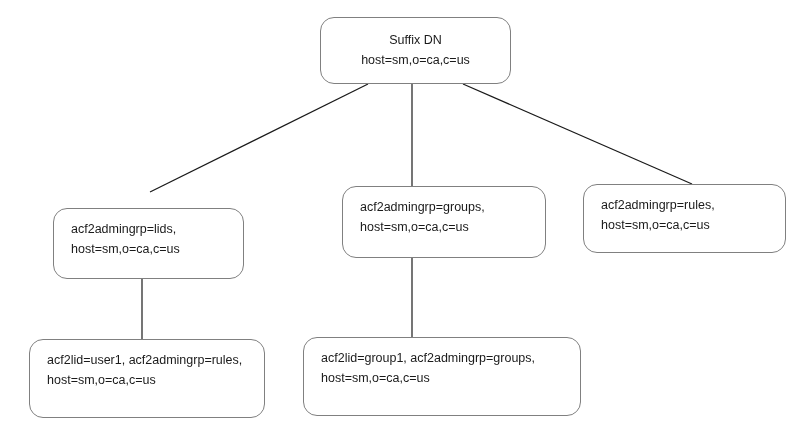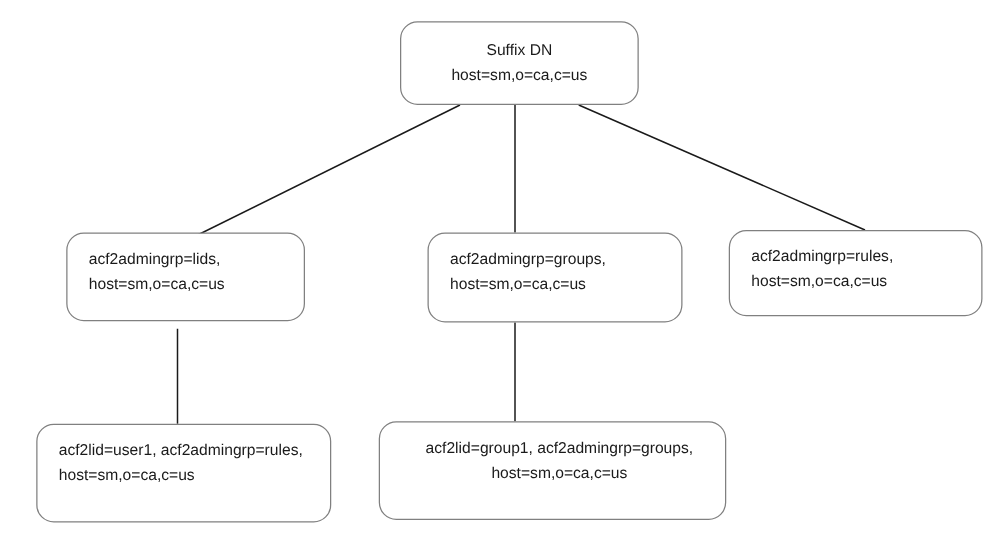--- a/index.html
+++ b/index.html
@@ -74,21 +74,21 @@
       <line x1="142" y1="263" x2="142" y2="339" stroke="#1a1a1a" stroke-width="1.2"></line>
       <line x1="412" y1="258" x2="412" y2="337" stroke="#1a1a1a" stroke-width="1.2"></line>
     </svg>
   <div id="node-layer">
       <div class="node center-align" style="left: 320px; top: 17px; width: 191px; height: 67px; border-color: rgb(128, 128, 128); color: rgb(26, 26, 26);">
         <div class="node-body" style="top: 12px;">
           <span class="node-text">Suffix DN</span>
           <span class="node-text">host=sm,o=ca,c=us</span>
         </div>
       </div>
-      <div class="node left-align" style="left: 53px; top: 186px; width: 191px; height: 71px; border-color: rgb(128, 128, 128); color: rgb(26, 26, 26);">
+      <div class="node left-align" style="left: 53px; top: 208px; width: 191px; height: 71px; border-color: rgb(128, 128, 128); color: rgb(26, 26, 26);">
         <div class="node-body" style="top: 10px;">
           <span class="node-text">acf2admingrp=lids,</span>
           <span class="node-text">host=sm,o=ca,c=us</span>
         </div>
       </div>
       <div class="node left-align" style="left: 320px; top: 186px; width: 204px; height: 72px; border-color: rgb(128, 128, 128); color: rgb(26, 26, 26); margin-left: 22px;">
         <div class="node-body" style="top: 10px;">
           <span class="node-text">acf2admingrp=groups,</span>
           <span class="node-text">host=sm,o=ca,c=us</span>
         </div>
@@ -98,20 +98,20 @@
           <span class="node-text">acf2admingrp=rules,</span>
           <span class="node-text">host=sm,o=ca,c=us</span>
         </div>
       </div>
       <div class="node left-align" style="left: 29px; top: 339px; width: 236px; height: 79px; border-color: rgb(128, 128, 128); color: rgb(26, 26, 26);">
         <div class="node-body" style="top: 10px;">
           <span class="node-text">acf2lid=user1, acf2admingrp=rules,</span>
           <span class="node-text">host=sm,o=ca,c=us</span>
         </div>
       </div>
-      <div class="node left-align" style="left: 303px; top: 337px; width: 278px; height: 79px; border-color: rgb(128, 128, 128); color: rgb(26, 26, 26); text-align: center;">
+      <div class="node left-align" style="left: 303px; top: 337px; width: 278px; height: 79px; border-color: rgb(128, 128, 128); color: rgb(26, 26, 26);">
         <div class="node-body" style="top: 10px;">
           <span class="node-text">acf2lid=group1, acf2admingrp=groups,</span>
           <span class="node-text">host=sm,o=ca,c=us</span>
         </div>
       </div>
     </div>
 </div>
 
 </body></html>

